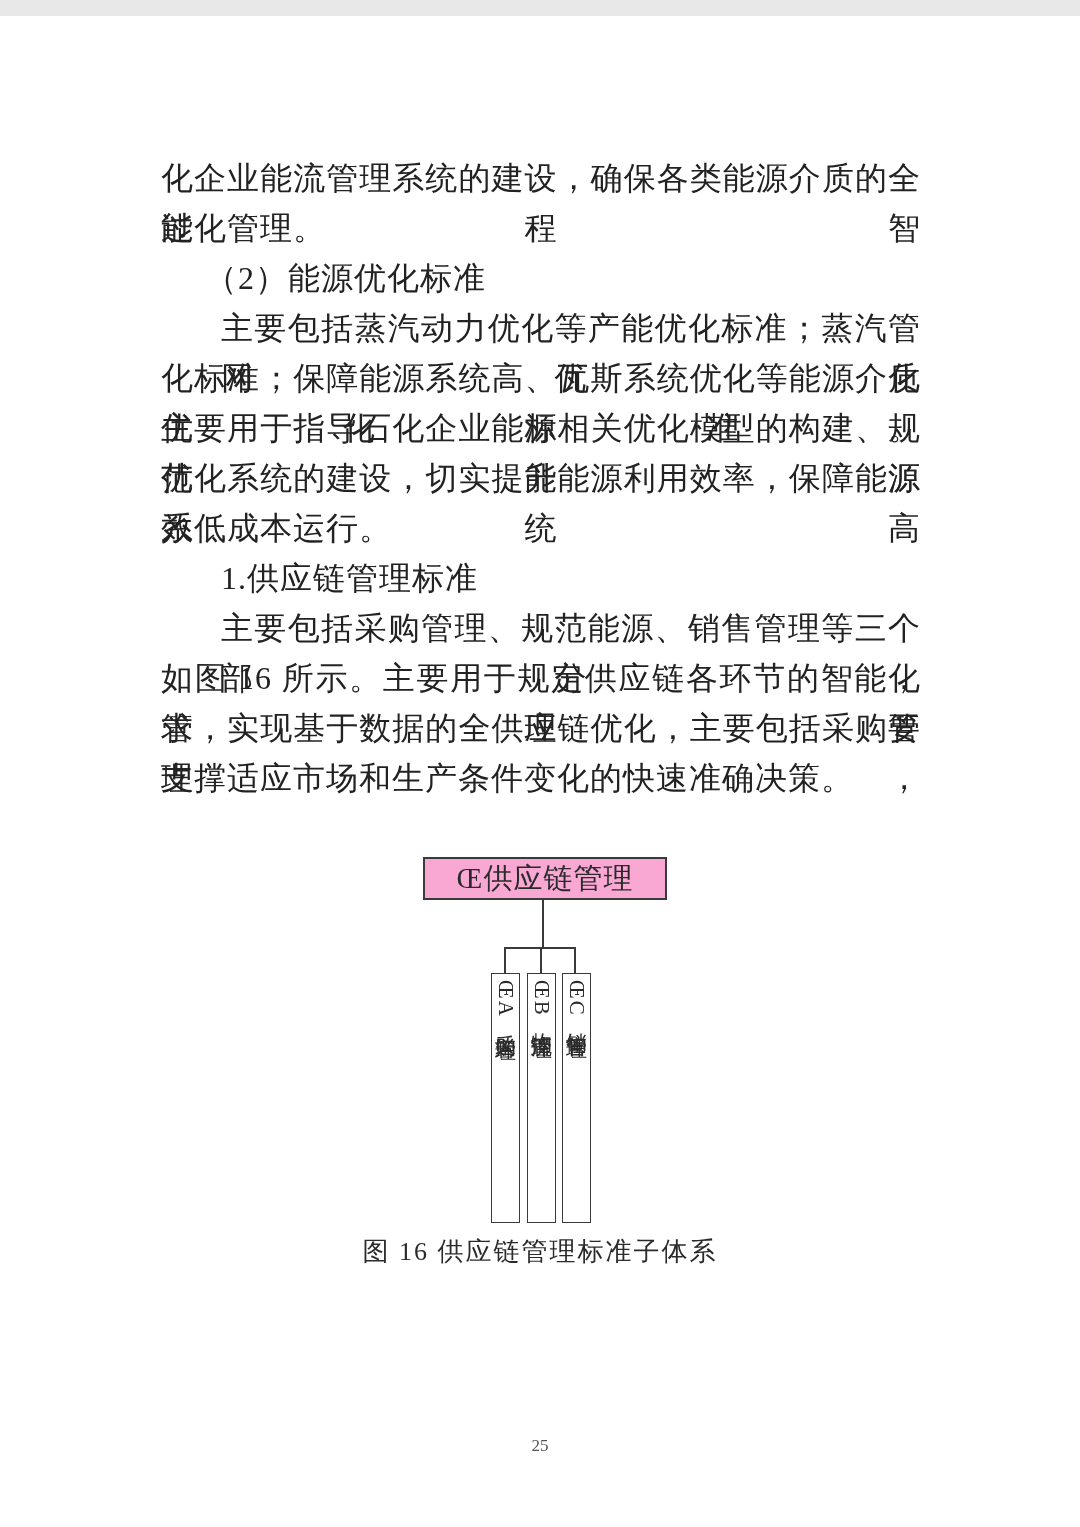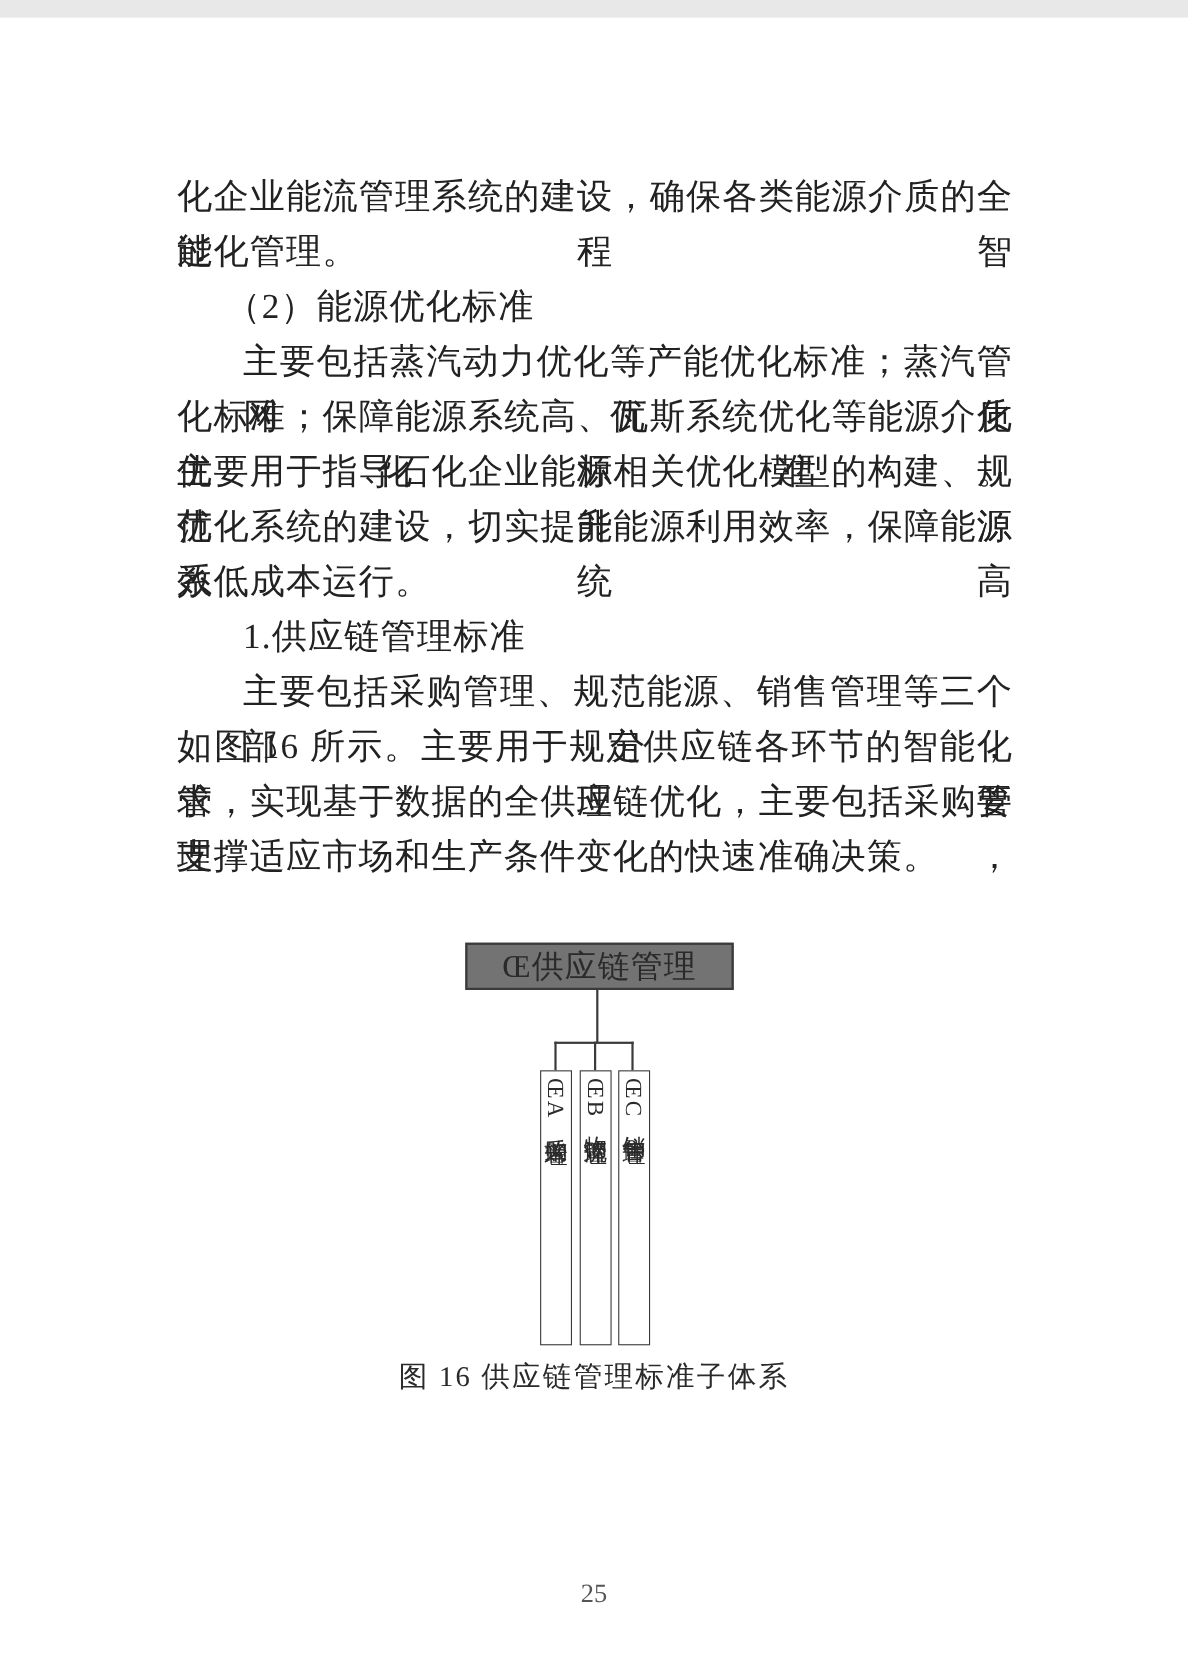--- a/index.html
+++ b/index.html
@@ -39,21 +39,21 @@
   .fig-root{
     position:absolute;
     left:423px;top:841px;
     width:244px;height:43px;
     border:2px solid #3a3a3a;
     box-sizing:border-box;
     display:flex;align-items:center;justify-content:center;
     font-size:29px;
     letter-spacing:1px;
     color:#2a2a2a;
-    background:#737373;
+    background:#f9a8d4;
   }
   .fig-line{position:absolute;background:#3a3a3a;}
   .vline-root{left:542px;top:884px;width:2px;height:48px;}
   .hline{left:504px;top:931px;width:72px;height:2px;}
   .stub-a{left:504px;top:931px;width:2px;height:27px;}
   .stub-b{left:540px;top:931px;width:2px;height:27px;}
   .stub-c{left:574px;top:931px;width:2px;height:27px;}
   .fig-branch{
     position:absolute;
     top:957px;
@@ -82,21 +82,21 @@
     text-align:center;
     font-size:26px;
     letter-spacing:2px;
     color:#2a2a2a;
   }
   .page-number{
     position:absolute;
     left:0;top:1420px;
     width:1080px;
     text-align:center;
-    font-size:24px;
+    font-size:17px;
     color:#555555;
   }
 </style>
 </head>
 <body>
 
 <div class="page">
 
   <div class="textblock">
     <div class="ln jfy">化企业能流管理系统的建设，确保各类能源介质的全过程智</div>

